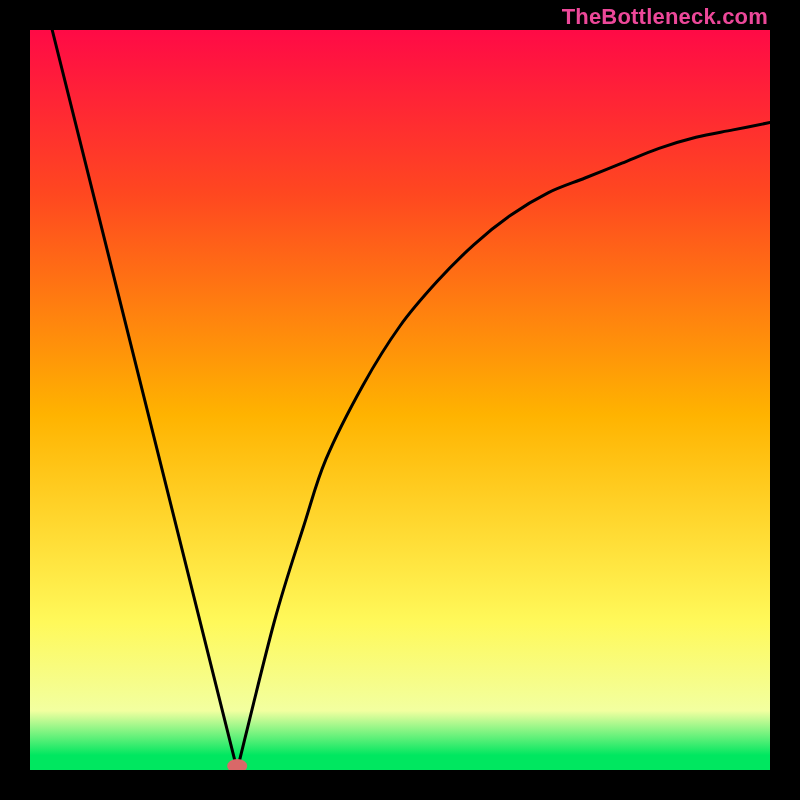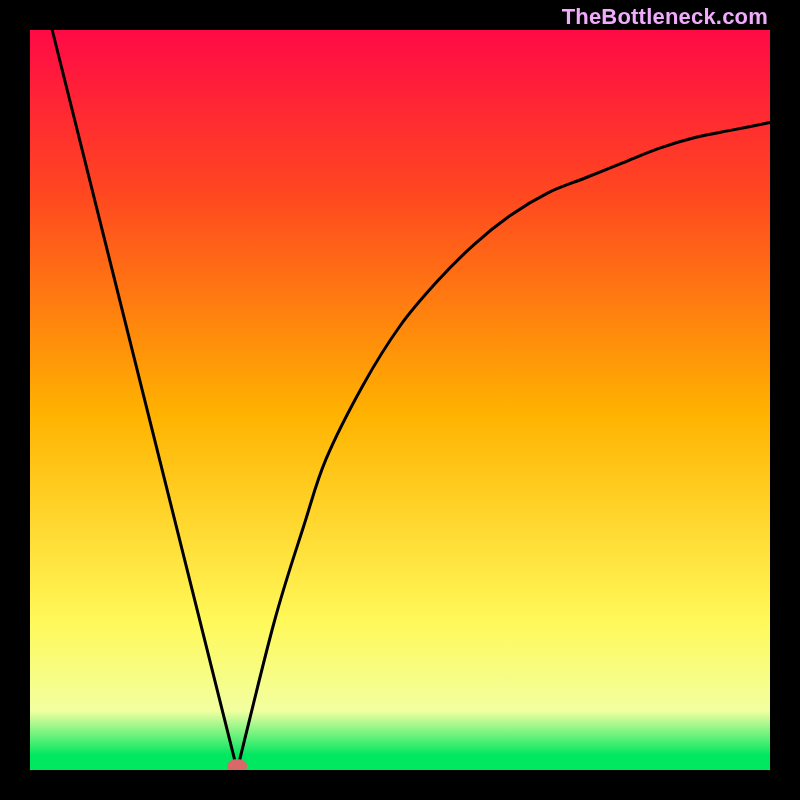--- a/index.html
+++ b/index.html
@@ -25,21 +25,21 @@
     width: 740px;
     height: 740px;
   }
   .watermark {
     position: absolute;
     top: 4px;
     right: 32px;
     font-family: Arial, Helvetica, sans-serif;
     font-size: 22px;
     font-weight: 600;
-    color: #f0abfc;
+    color: #ec4899;
     letter-spacing: 0.2px;
   }
   svg {
     display: block;
   }
 </style>
 </head>
 <body>
 
 <div class="frame">

